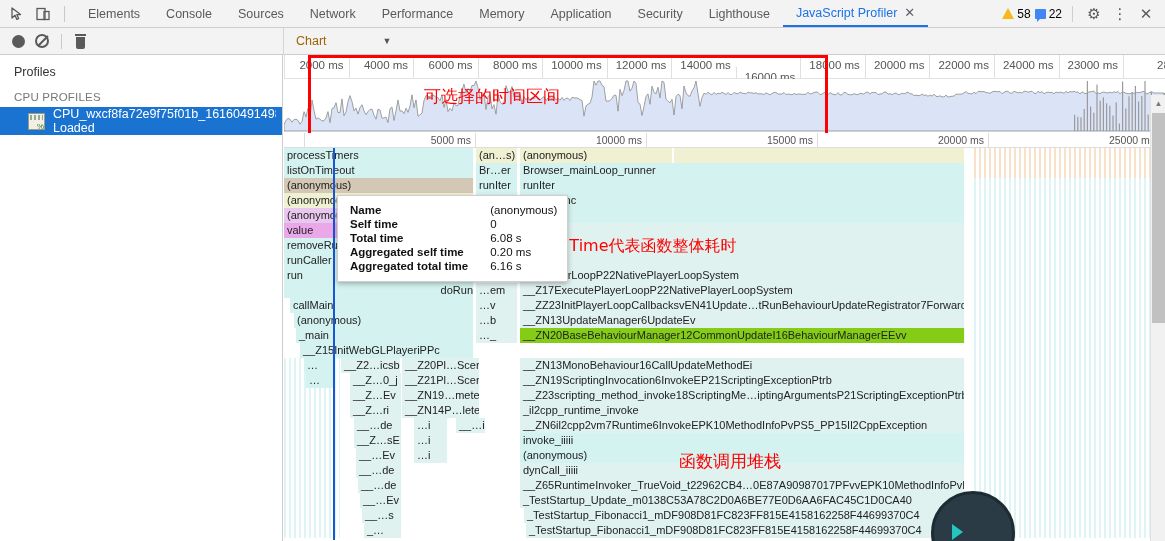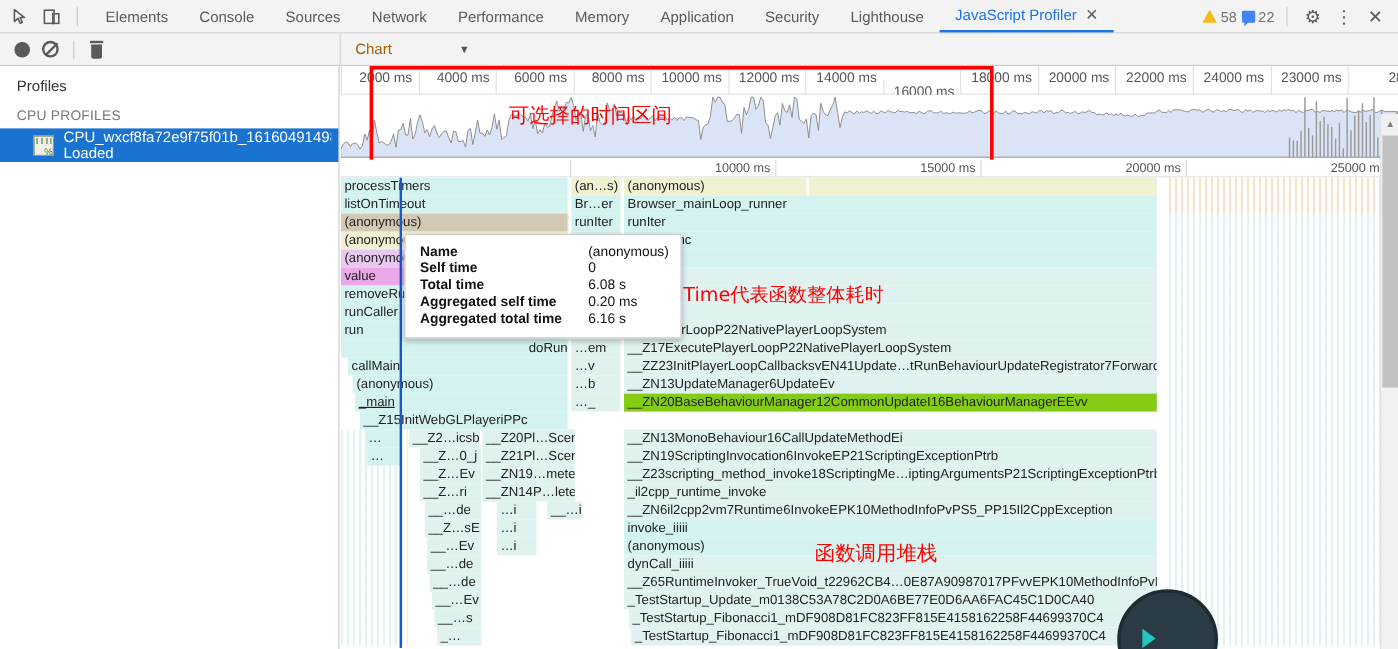--- a/index.html
+++ b/index.html
@@ -14,21 +14,21 @@
   .tb-icons { display:flex; align-items:center; padding:0 6px 0 8px; gap:8px; }
   .tb-ic { width:18px; height:18px; display:flex; align-items:center; justify-content:center;
     color:#5a5a5a; }
   .tb-sep { width:1px; height:16px; background:#c9c9c9; align-self:center; margin:0 4px; }
   .tabs { display:flex; align-items:stretch; flex:1; }
   .tab { display:flex; align-items:center; padding:0 13px; font-size:12.5px; color:#5a5a5a;
     white-space:nowrap; cursor:default; }
   .tab.active { color:#1a73e8; border-bottom:2px solid #1a73e8; }
   .tab .cls { margin-left:7px; font-size:13px; color:#5f6368; }
   .tb-right { display:flex; align-items:center; gap:4px; padding-right:8px; }
-  .warnct, .msgct { display:flex; align-items:center; gap:3px; font-size:12px; color:#737373; }
+  .warnct, .msgct { display:flex; align-items:center; gap:3px; font-size:12px; color:#000000; }
   .tri-warn { width:0;height:0;border-left:6px solid transparent;border-right:6px solid transparent;
     border-bottom:11px solid #f5ba18; position:relative; }
   .msg-sq { width:11px;height:10px;background:#4285f4; border-radius:1px; position:relative;}
   .msg-sq:after{content:"";position:absolute;left:2px;bottom:-3px;width:0;height:0;
     border-left:4px solid #4285f4;border-bottom:4px solid transparent;}
   .vsep{width:1px;height:16px;background:#cfcfcf;margin:0 6px;}
   .ic-btn{width:22px;height:22px;display:flex;align-items:center;justify-content:center;
     color:#5a5a5a;font-size:15px;}
 
   
@@ -267,20 +267,23 @@
       <svg width="881" height="54" viewBox="0 0 881 54" preserveAspectRatio="none">
         <path id="wave" fill="#dbe4f7" stroke="#8a8a8a" stroke-width="0.8" d="M0,52 L0,45.7 L2,41.2 L4,39.4 L6,40.2 L8,43.2 L10,40.6 L12,40.2 L14,41.4 L16,45.2 L18,42.5 L20,32.7 L22,37.8 L24,29.3 L26,37.7 L28,20.9 L30,31.4 L32,40.2 L34,38.9 L36,40.2 L38,41.9 L40,41.7 L42,38.7 L44,32.6 L46,43.7 L48,29.5 L50,28.8 L52,23.7 L54,33.5 L56,33.6 L58,19.9 L60,36.8 L62,32.9 L64,22.7 L66,16.6 L68,22.6 L70,31.8 L72,29.1 L74,35.1 L76,28.6 L78,25.7 L80,31.8 L82,35.7 L84,32.6 L86,30.4 L88,30.2 L90,36.1 L92,40.2 L94,30.3 L96,31.0 L98,39.2 L100,38.9 L102,38.1 L104,43.6 L106,29.7 L108,28.0 L110,41.5 L112,31.9 L114,21.0 L116,32.1 L118,31.9 L120,34.6 L122,29.3 L124,33.4 L126,27.1 L128,15.8 L130,28.7 L132,20.9 L134,37.2 L136,35.8 L138,34.1 L140,21.5 L142,16.5 L144,17.4 L146,17.6 L148,16.1 L150,16.3 L152,18.7 L154,18.6 L156,21.9 L158,16.0 L160,28.4 L162,20.7 L164,32.6 L166,29.2 L168,31.8 L170,23.9 L172,26.9 L174,26.3 L176,16.8 L178,11.4 L180,5.1 L182,13.8 L184,9.5 L186,12.1 L188,6.4 L190,6.7 L192,2.1 L194,8.7 L196,20.4 L198,15.4 L200,14.4 L202,30.5 L204,17.7 L206,15.6 L208,29.9 L210,25.7 L212,35.2 L214,15.5 L216,22.8 L218,25.1 L220,24.4 L222,6.7 L224,12.6 L226,13.1 L228,7.5 L230,17.6 L232,14.3 L234,14.8 L236,15.7 L238,23.5 L240,17.6 L242,20.9 L244,18.0 L246,21.5 L248,18.4 L250,19.8 L252,17.2 L254,19.2 L256,21.3 L258,19.1 L260,17.6 L262,21.6 L264,19.0 L266,18.5 L268,19.5 L270,17.6 L272,20.9 L274,19.2 L276,21.2 L278,18.5 L280,21.4 L282,19.2 L284,19.2 L286,21.5 L288,18.4 L290,18.8 L292,19.0 L294,19.2 L296,20.8 L298,21.4 L300,37.2 L302,26.9 L304,25.2 L306,24.2 L308,18.1 L310,2.0 L312,6.2 L314,2.0 L316,2.0 L318,6.3 L320,7.8 L322,22.1 L324,22.1 L326,21.7 L328,19.3 L330,16.3 L332,16.3 L334,32.2 L336,10.4 L338,16.7 L340,11.5 L342,2.0 L344,2.0 L346,12.2 L348,9.2 L350,2.0 L352,4.4 L354,23.3 L356,25.2 L358,36.5 L360,27.4 L362,17.6 L364,14.9 L366,25.3 L368,7.2 L370,13.3 L372,14.8 L374,8.3 L376,18.9 L378,2.0 L380,3.3 L382,20.1 L384,22.2 L386,23.8 L388,20.2 L390,36.0 L392,17.4 L394,15.3 L396,16.5 L398,29.7 L400,7.0 L402,13.8 L404,16.7 L406,17.3 L408,12.0 L410,8.7 L412,2.0 L414,14.7 L416,27.3 L418,18.5 L420,14.2 L422,15.2 L424,13.3 L426,14.8 L428,15.9 L430,13.4 L432,15.6 L434,14.1 L436,14.8 L438,13.3 L440,14.4 L442,15.5 L444,13.6 L446,15.5 L448,15.5 L450,13.4 L452,14.4 L454,14.9 L456,13.1 L458,14.1 L460,14.5 L462,14.9 L464,13.1 L466,13.9 L468,13.8 L470,14.5 L472,13.7 L474,15.0 L476,14.8 L478,14.8 L480,15.6 L482,13.8 L484,14.8 L486,15.9 L488,14.5 L490,13.4 L492,13.4 L494,15.0 L496,15.0 L498,15.1 L500,13.5 L502,15.6 L504,15.0 L506,15.3 L508,15.8 L510,14.5 L512,15.3 L514,15.1 L516,15.0 L518,15.4 L520,15.3 L522,15.2 L524,13.2 L526,15.1 L528,14.5 L530,13.5 L532,13.0 L534,13.4 L536,15.7 L538,15.1 L540,13.7 L542,13.2 L544,15.9 L546,13.5 L548,15.0 L550,15.6 L552,15.7 L554,13.5 L556,16.0 L558,15.8 L560,13.3 L562,13.7 L564,15.5 L566,15.7 L568,15.8 L570,14.6 L572,15.4 L574,15.7 L576,14.2 L578,14.6 L580,15.1 L582,13.2 L584,13.2 L586,15.1 L588,13.3 L590,13.7 L592,13.4 L594,15.7 L596,14.9 L598,14.9 L600,13.1 L602,13.0 L604,15.2 L606,14.6 L608,15.6 L610,14.7 L612,13.9 L614,15.6 L616,15.4 L618,14.1 L620,14.9 L622,14.0 L624,13.0 L626,14.8 L628,14.8 L630,16.7 L632,16.1 L634,16.6 L636,16.6 L638,15.0 L640,16.4 L642,15.9 L644,17.3 L646,16.0 L648,17.1 L650,15.1 L652,17.3 L654,17.5 L656,16.8 L658,17.8 L660,18.0 L662,16.1 L664,18.0 L666,17.7 L668,17.2 L670,17.1 L672,15.2 L674,15.2 L676,15.1 L678,15.1 L680,13.8 L682,12.6 L684,14.4 L686,14.7 L688,14.9 L690,13.2 L692,14.7 L694,12.4 L696,12.5 L698,12.6 L700,12.6 L702,13.5 L704,13.8 L706,14.3 L708,13.0 L710,12.3 L712,12.5 L714,12.8 L716,12.4 L718,14.7 L720,13.4 L722,12.3 L724,12.3 L726,14.2 L728,14.2 L730,12.4 L732,13.0 L734,13.9 L736,13.2 L738,14.1 L740,12.2 L742,12.3 L744,13.2 L746,12.7 L748,12.2 L750,14.2 L752,14.7 L754,12.3 L756,13.7 L758,12.6 L760,14.8 L762,13.6 L764,13.0 L766,13.6 L768,13.4 L770,14.8 L772,13.0 L774,13.8 L776,13.2 L778,13.4 L780,14.3 L782,12.4 L784,13.8 L786,12.5 L788,13.0 L790,12.2 L792,13.4 L794,12.8 L796,15.0 L798,12.8 L800,14.1 L802,14.7 L804,13.3 L806,12.9 L808,12.4 L810,12.1 L812,14.7 L814,13.8 L816,14.8 L818,13.2 L820,13.2 L822,13.7 L824,14.0 L826,13.1 L828,14.0 L830,12.7 L832,13.5 L834,12.5 L836,14.9 L838,12.9 L840,13.2 L842,14.3 L844,14.6 L846,14.9 L848,13.6 L850,14.4 L852,13.1 L854,13.8 L856,13.4 L858,12.9 L860,12.3 L862,14.8 L864,14.6 L866,13.2 L868,13.0 L870,14.0 L872,14.0 L874,14.0 L876,14.0 L878,14.0 L880,14.0 L881,52 Z"></path>
         <path id="spikes" fill="#9a9a9a" stroke="none" d="M790.0,52 L790.0,35.8 l1.2,0 L791.2,52 Z M793.2,52 L793.2,37.8 l1.2,0 L794.4,52 Z M796.4,52 L796.4,38.3 l1.2,0 L797.6,52 Z M799.6,52 L799.6,29.9 l1.2,0 L800.8,52 Z M802.8,52 L802.8,2.1 l1.2,0 L804.0,52 Z M806.0,52 L806.0,27.6 l1.2,0 L807.2,52 Z M809.2,52 L809.2,33.8 l1.2,0 L810.4,52 Z M812.4,52 L812.4,5.6 l1.2,0 L813.6,52 Z M815.6,52 L815.6,21.8 l1.2,0 L816.8,52 Z M818.8,52 L818.8,18.3 l1.2,0 L820.0,52 Z M822.0,52 L822.0,24.3 l1.2,0 L823.2,52 Z M825.2,52 L825.2,26.7 l1.2,0 L826.4,52 Z M828.4,52 L828.4,36.4 l1.2,0 L829.6,52 Z M831.6,52 L831.6,23.2 l1.2,0 L832.8,52 Z M834.8,52 L834.8,44.5 l1.2,0 L836.0,52 Z M838.0,52 L838.0,2.6 l1.2,0 L839.2,52 Z M841.2,52 L841.2,29.6 l1.2,0 L842.4,52 Z M844.4,52 L844.4,17.3 l1.2,0 L845.6,52 Z M847.6,52 L847.6,13.1 l1.2,0 L848.8,52 Z M850.8,52 L850.8,7.1 l1.2,0 L852.0,52 Z M854.0,52 L854.0,22.6 l1.2,0 L855.2,52 Z M857.2,52 L857.2,16.9 l1.2,0 L858.4,52 Z M860.4,52 L860.4,2.0 l1.2,0 L861.6,52 Z M863.6,52 L863.6,35.5 l1.2,0 L864.8,52 Z M866.8,52 L866.8,12.6 l1.2,0 L868.0,52 Z M870.0,52 L870.0,33.1 l1.2,0 L871.2,52 Z M873.2,52 L873.2,38.6 l1.2,0 L874.4,52 Z M876.4,52 L876.4,24.0 l1.2,0 L877.6,52 Z M879.6,52 L879.6,14.0 l1.2,0 L880.8,52 Z "></path>
       </svg>
     </div>
 
     <div class="sel-rect" style="left:24px; top:0px; width:520px; height:83px;"></div>
     <div class="anno-cn" style="left:140px; top:30px;">可选择的时间区间</div>
 
     <div class="dt-ruler" id="dtRuler">
+        <div class="dt-tick" style="left: 20px; width: 171px;">
+          <span>5000 ms</span>
+        </div>
         <div class="dt-tick" style="left: 191px; width: 171px;">
           <span>10000 ms</span>
         </div>
         <div class="dt-tick" style="left: 362px; width: 171px;">
           <span>15000 ms</span>
         </div>
         <div class="dt-tick" style="left: 533px; width: 171px;">
           <span>20000 ms</span>
         </div>
         <div class="dt-tick" style="left: 704px; width: 171px;">
@@ -354,21 +357,21 @@
           <div class="fbar" style="left: 236px; width: 445px; background: rgb(223, 242, 240);">__ZZ23InitPlayerLoopCallbacksvEN41Update…tRunBehaviourUpdateRegistrator7ForwardEv</div>
         </div>
         <div class="frow">
           <div class="noise" style="left: 690px; width: 176px;"></div>
           <div class="fbar" style="left: 10px; width: 180px; background: rgb(212, 243, 240);">(anonymous)</div>
           <div class="fbar" style="left: 192px; width: 42px; background: rgb(223, 242, 240);">…b</div>
           <div class="fbar" style="left: 236px; width: 445px; background: rgb(223, 242, 240);">__ZN13UpdateManager6UpdateEv</div>
         </div>
         <div class="frow">
           <div class="noise" style="left: 690px; width: 176px;"></div>
-          <div class="fbar" style="left: 12px; width: 178px; background: rgb(212, 243, 240); text-decoration: underline;">_main</div>
+          <div class="fbar" style="left: 12px; width: 178px; background: rgb(212, 243, 240);">_main</div>
           <div class="fbar" style="left: 192px; width: 42px; background: rgb(223, 242, 240);">…_</div>
           <div class="fbar" style="left: 236px; width: 445px; background: #84cc16;">__ZN20BaseBehaviourManager12CommonUpdateI16BehaviourManagerEEvv</div>
         </div>
         <div class="frow">
           <div class="noise" style="left: 690px; width: 176px;"></div>
           <div class="fbar" style="left: 16px; width: 174px; background: rgb(212, 243, 240);">__Z15InitWebGLPlayeriPPc</div>
         </div>
         <div class="frow">
           <div class="noise" style="left: 0px; width: 56px;"></div>
           <div class="noise" style="left: 690px; width: 176px;"></div>

